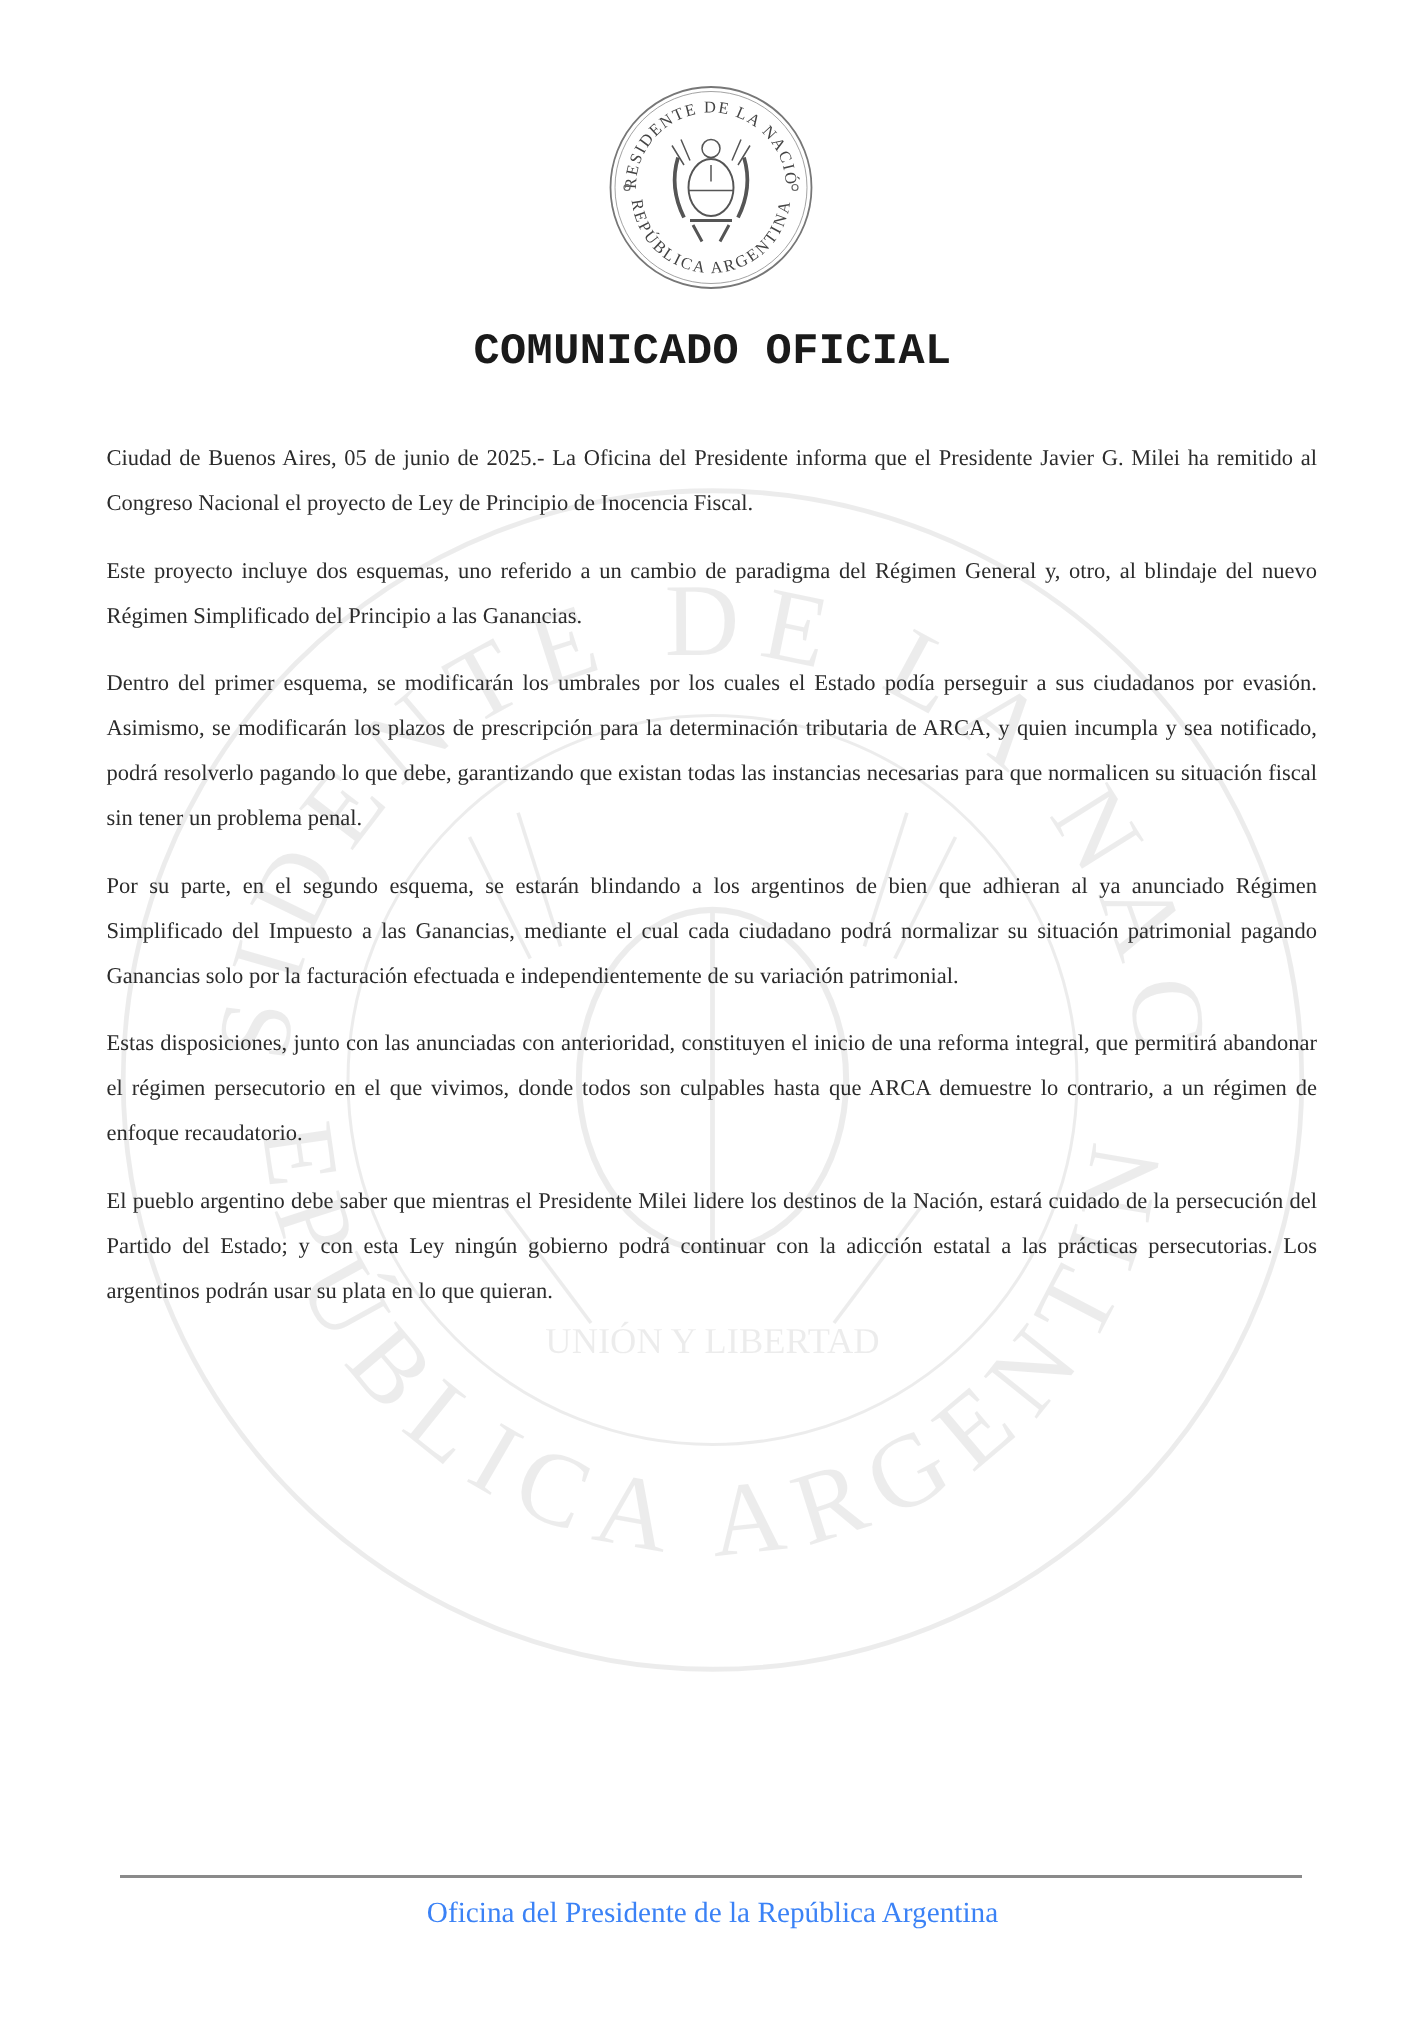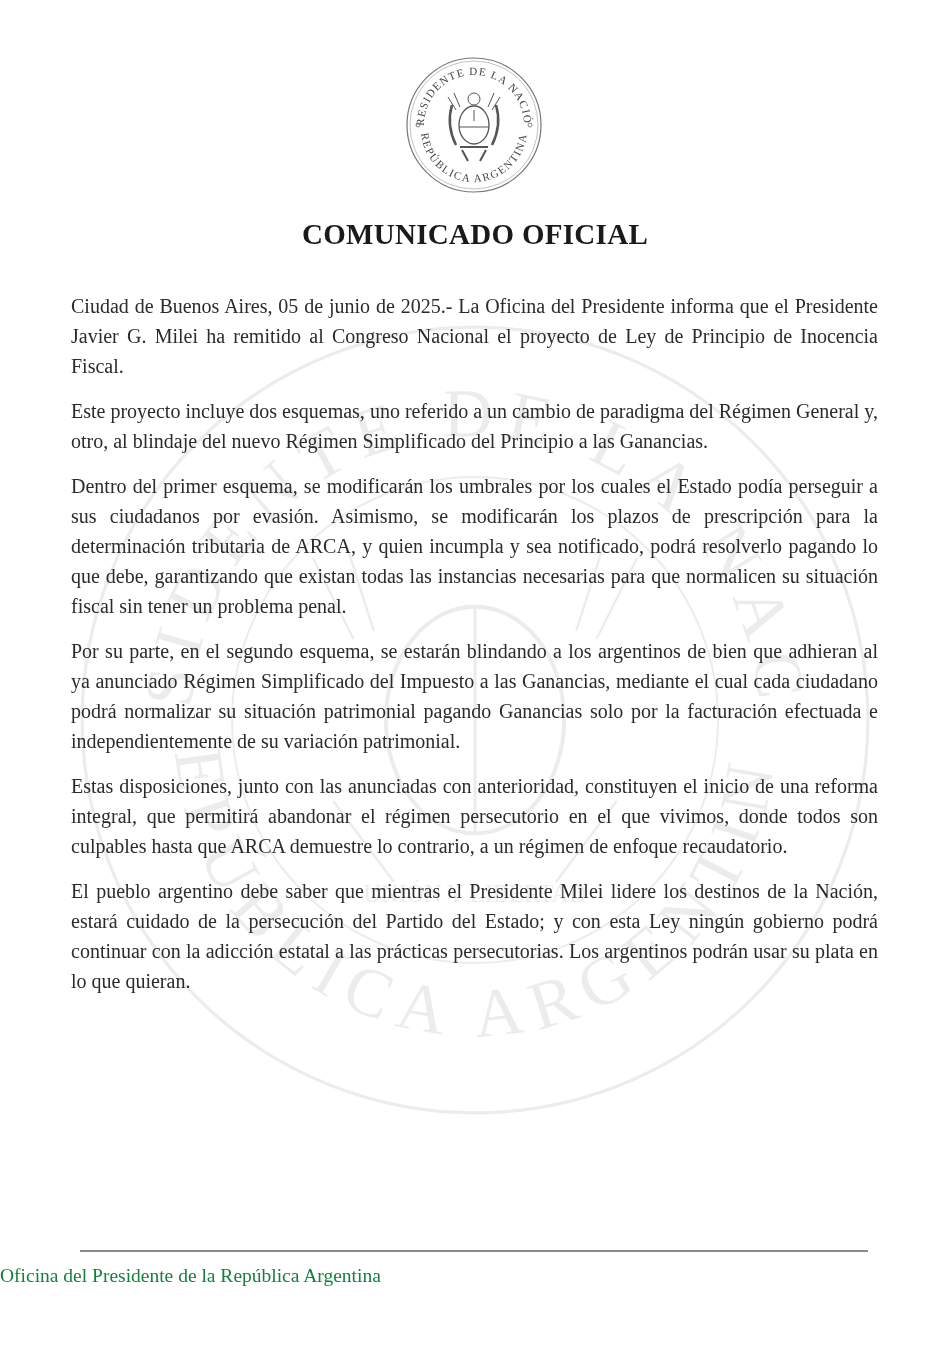--- a/index.html
+++ b/index.html
@@ -15,31 +15,31 @@
       position: absolute; left: 70px; top: 315px; width: 810px; height: 810px;
       opacity: 0.07; pointer-events: none;
     }
     .title {
       position: absolute; left: 0; right: 0; top: 218px;
       text-align: center; font-weight: bold; font-size: 29px; letter-spacing: 0.3px;
       color: #1a1a1a;
     }
     .body {
       position: absolute; left: 71px; width: 807px; top: 291px;
-      font-size: 20px; line-height: 30px; text-align: justify;
+      font-size: 15px; line-height: 30px; text-align: justify;
       color: #2b2b2b;
     }
     .body p { margin: 0 0 15px 0; }
     .footer-rule {
       position: absolute; left: 80px; width: 788px; top: 1250px; height: 1.5px;
       background: #8a8a8a;
     }
     .footer-text {
       position: absolute; left: 0; right: 0; top: 1265px;
-      font-size: 19.5px; color: #15803d;
+      text-align: center; font-size: 19.5px; color: #3b82f6;
     }
   </style>
 </head>
 <body>
 
 <svg class="watermark" viewBox="0 0 200 200">
   <defs>
     <path id="wmTop" d="M 30 100 A 70 70 0 0 1 170 100"></path>
     <path id="wmBot" d="M 26 104 A 74 74 0 0 0 174 104"></path>
   </defs>
@@ -77,21 +77,21 @@
     <line x1="55" y1="72" x2="85" y2="72" stroke-width="1"></line>
     <line x1="70" y1="55" x2="70" y2="66" stroke-width="1"></line>
     <path d="M 48 50 Q 42 70 52 90" stroke-width="2.5"></path>
     <path d="M 92 50 Q 98 70 88 90" stroke-width="2.5"></path>
     <path d="M 44 42 L 52 55 M 50 38 L 56 52 M 96 42 L 88 55 M 90 38 L 84 52" stroke-width="1"></path>
     <path d="M 56 92 L 84 92" stroke-width="2"></path>
     <path d="M 58 95 L 64 106 M 82 95 L 76 106" stroke-width="2"></path>
   </g>
 </svg>
 
-<h1 class="title" style="margin:0;">COMUNICADO OFICIAL</h1>
+<h1 class="title" style="margin:0;font-family:Liberation Mono, monospace;">COMUNICADO OFICIAL</h1>
 
 <div class="body">
   <p>Ciudad de Buenos Aires, 05 de junio de 2025.- La Oficina del Presidente informa que el Presidente Javier G. Milei ha remitido al Congreso Nacional el proyecto de Ley de Principio de Inocencia Fiscal.</p>
   <p>Este proyecto incluye dos esquemas, uno referido a un cambio de paradigma del Régimen General y, otro, al blindaje del nuevo Régimen Simplificado del Principio a las Ganancias.</p>
   <p>Dentro del primer esquema, se modificarán los umbrales por los cuales el Estado podía perseguir a sus ciudadanos por evasión. Asimismo, se modificarán los plazos de prescripción para la determinación tributaria de ARCA, y quien incumpla y sea notificado, podrá resolverlo pagando lo que debe, garantizando que existan todas las instancias necesarias para que normalicen su situación fiscal sin tener un problema penal.</p>
   <p>Por su parte, en el segundo esquema, se estarán blindando a los argentinos de bien que adhieran al ya anunciado Régimen Simplificado del Impuesto a las Ganancias, mediante el cual cada ciudadano podrá normalizar su situación patrimonial pagando Ganancias solo por la facturación efectuada e independientemente de su variación patrimonial.</p>
   <p>Estas disposiciones, junto con las anunciadas con anterioridad, constituyen el inicio de una reforma integral, que permitirá abandonar el régimen persecutorio en el que vivimos, donde todos son culpables hasta que ARCA demuestre lo contrario, a un régimen de enfoque recaudatorio.</p>
   <p>El pueblo argentino debe saber que mientras el Presidente Milei lidere los destinos de la Nación, estará cuidado de la persecución del Partido del Estado; y con esta Ley ningún gobierno podrá continuar con la adicción estatal a las prácticas persecutorias. Los argentinos podrán usar su plata en lo que quieran.</p>
 </div>
 

